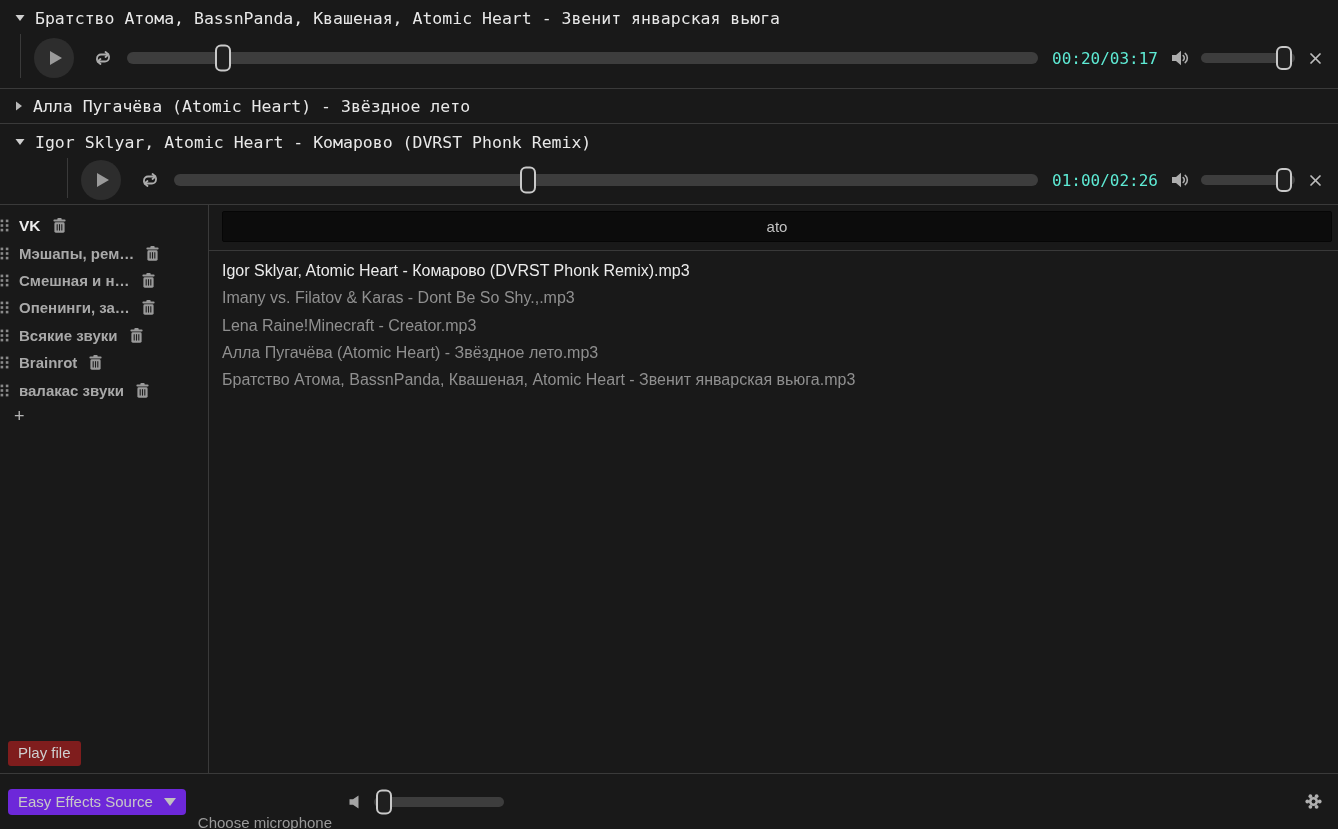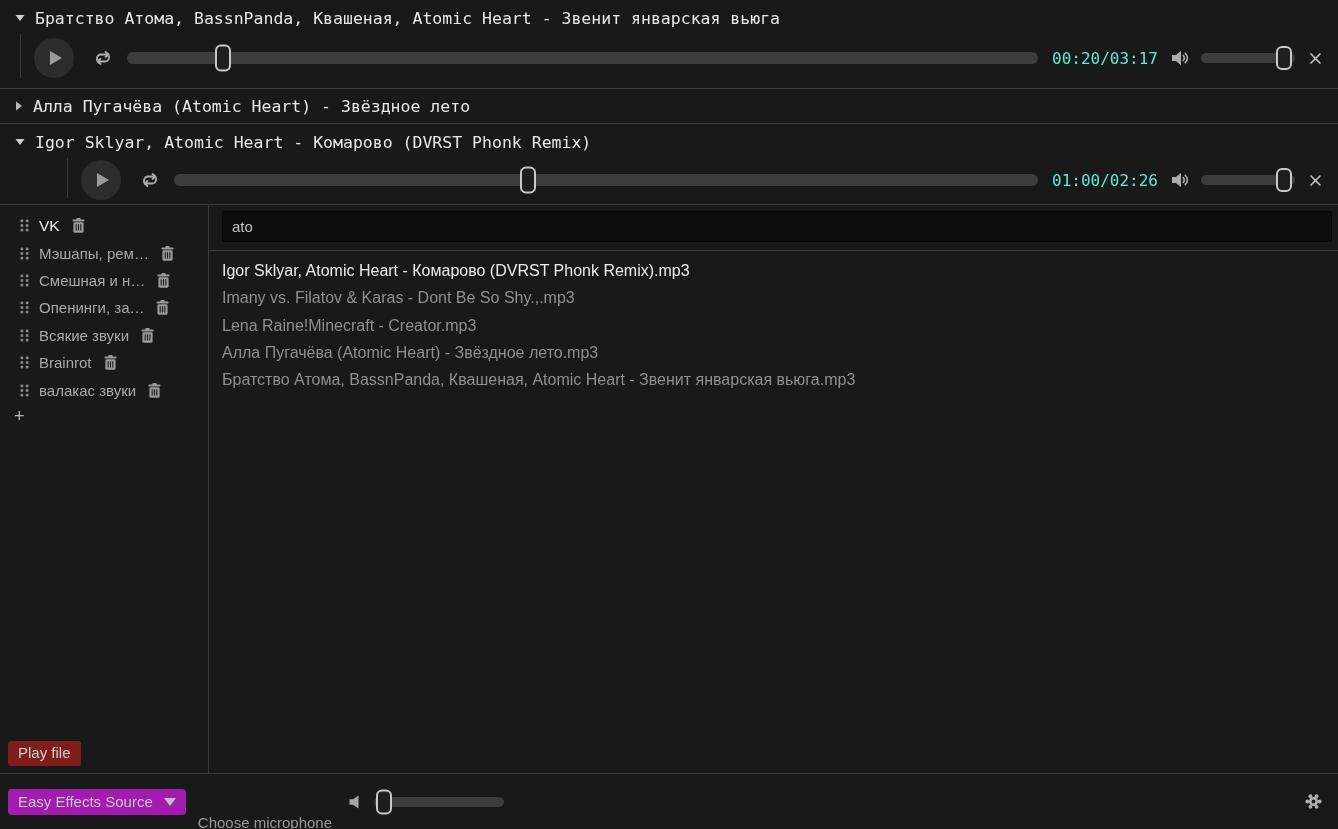--- a/index.html
+++ b/index.html
@@ -39,44 +39,44 @@
   .progress { flex:1; height:30px; margin:0 14px 0 6px; }
   .progress .track { height:12px; border-radius:6px; }
   .progress .thumb { width:16px; height:27px; border-radius:6px; }
   .volume { width:94px; height:26px; margin-right:12px; }
   .volume .track { height:10px; border-radius:5px; }
   .volume .thumb { width:16px; height:24px; border-radius:6px; }
 
   
   .main { display:flex; height:568px; }
   .sidebar { width:209px; flex:none; border-right:1px solid #3a3a3a; display:flex; flex-direction:column; padding-top:7px; }
-  .tab-row { height:27.4px; display:flex; align-items:center; padding-left:20px; gap:10px; cursor:pointer; }
+  .tab-row { height:27.4px; display:flex; align-items:center; padding-left:0; gap:10px; cursor:pointer;font-weight:bold; }
   .tab-row .drag { color:#8a8a8a; }
   .tab-label { font-size:15px; color:#a9a9a9; white-space:nowrap; }
   .tab-row.active .tab-label { color:#ececec; font-size:15.5px; }
   .tab-row .trash { margin-left:2px; }
   .add-row { height:25px; display:flex; align-items:center; padding-left:14px; color:#b5b5b5; font-size:18px; cursor:pointer; }
   .play-file {
     margin:auto 0 7px 8px; align-self:flex-start; background:#7f1d1d; color:#cfcfcf; border:none;
     font-family:inherit; font-size:15px; padding:3px 10px 5px 10px; border-radius:3px; cursor:pointer;
   }
   .content { flex:1; display:flex; flex-direction:column; padding:6px 6px 0 13px; min-width:0; }
   .search {
     height:31px; background:#0c0c0c; border:1px solid #060606; border-radius:2px; outline:none;
-    color:#c2c2c2; font-family:inherit; font-size:15px; padding:0 9px; width:100%;
+    color:#c2c2c2; font-family:inherit; font-size:15px; padding:0 9px; width:100%;text-align:center;
   }
   .search-sep { height:1px; background:#393939; margin:8px -6px 0 -13px; }
   .file-list { margin-top:6px; }
   .file-row { line-height:27.3px; font-size:16px; color:#8f8f8f; white-space:nowrap; cursor:pointer; }
   .file-row.hl { color:#ececec; }
 
   
   .bottombar { height:56px; border-top:1px solid #3a3a3a; display:flex; align-items:center; padding:0 16px 0 8px; }
   .source-select {
-    height:26px; background:#a21caf; border:none; border-radius:4px; color:#c8c8c8;
+    height:26px; background:#6d28d9; border:none; border-radius:4px; color:#c8c8c8;
     font-family:inherit; font-size:15px; display:flex; align-items:center; gap:11px; padding:0 10px; cursor:pointer;
   }
   .dd-caret { width:0; height:0; border-left:6px solid transparent; border-right:6px solid transparent; border-top:8px solid #c0c0c0; }
   .mic-label { font-size:15px; color:#9a9a9a; margin-left:12px; white-space:nowrap; cursor:pointer;margin-top:41px; }
   .spk-mute { color:#a5a5a5; margin-left:17px; }
   .mic { width:130px; height:26px; margin-left:14px; }
   .mic .track { height:10px; border-radius:5px; }
   .mic .thumb { width:16px; height:25px; border-radius:6px; }
   .gear { margin-left:auto; color:#b0b0b0; cursor:pointer; }
   .hidden-defs { position:absolute; width:0; height:0; overflow:hidden; }

